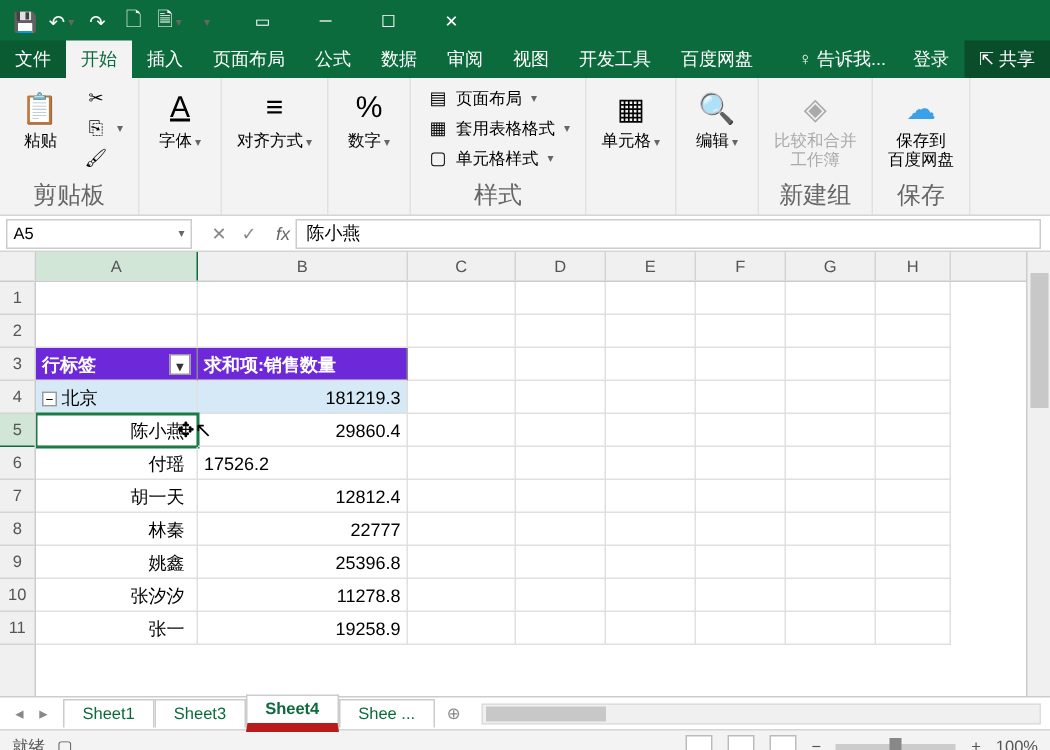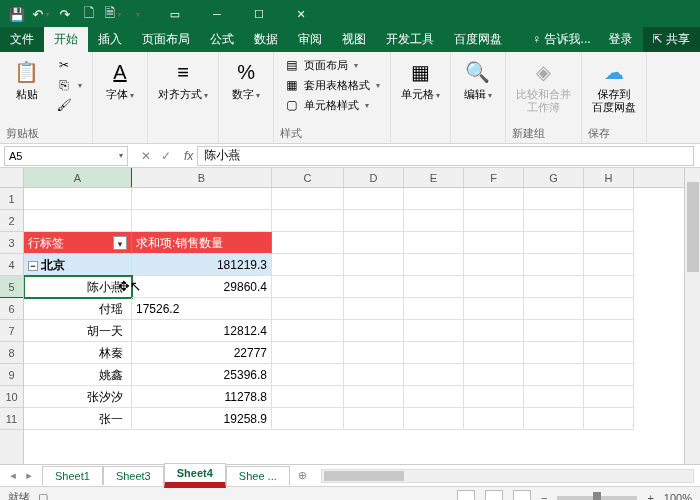--- a/index.html
+++ b/index.html
@@ -13,21 +13,21 @@
 .menutabs{height:24px;background:#0c6b3c;display:flex;align-items:flex-end;color:#fff;font-size:12px}
 .mtab{padding:4px 10px;cursor:pointer}
 .mtab.active{background:#f3f3f3;color:#0c6b3c}
 .mtab.file{background:#0a5a32}
 .right-links{margin-left:auto;display:flex;gap:2px}
 .rl{padding:4px 8px}
 .share{background:#094d2b;padding:4px 10px}
 .ribbon{height:92px;background:#f3f3f3;border-bottom:1px solid #d4d4d4;display:flex}
 .rgroup{border-right:1px solid #e1e1e1;padding:4px 6px 2px;display:flex;flex-direction:column;justify-content:space-between}
 .rgroup-body{display:flex;align-items:flex-start;gap:4px}
-.rgroup-label{text-align:left;font-size:11px;color:#666;padding-top:2px}
+.rgroup-label{text-align:center;font-size:16px;color:#666;padding-top:2px}
 .bigbtn{display:flex;flex-direction:column;align-items:center;gap:2px;padding:2px 4px;min-width:42px}
 .bigbtn .ico{width:28px;height:28px;display:flex;align-items:center;justify-content:center;font-size:20px}
 .bigbtn .lbl{font-size:11px;text-align:center;line-height:13px}
 .smallcol{display:flex;flex-direction:column;gap:2px}
 .smallbtn{display:flex;align-items:center;gap:4px;font-size:11px;padding:1px 4px;white-space:nowrap}
 .smallbtn .sico{width:16px;height:16px;display:flex;align-items:center;justify-content:center;font-size:12px}
 .namebox-row{height:24px;display:flex;align-items:center;border-bottom:1px solid #d4d4d4;background:#fff}
 .namebox{width:124px;height:20px;border:1px solid #ccc;margin:0 4px;padding:0 4px;display:flex;align-items:center;justify-content:space-between;font-size:11px}
 .fx-btns{display:flex;gap:4px;color:#888;padding:0 6px}
 .fx-btns span{width:16px;text-align:center}
@@ -39,22 +39,22 @@
 .rh{height:22px;border-bottom:1px solid #d4d4d4;text-align:center;font-size:11px;color:#555;line-height:22px}
 .rh.sel{background:#d2e6d8;border-bottom:1px solid #0c6b3c}
 .cols-and-cells{flex:1;overflow:hidden;position:relative}
 .colhdrs{height:20px;display:flex;background:#f0f0f0;border-bottom:1px solid #ccc}
 .ch{border-right:1px solid #d4d4d4;text-align:center;font-size:11px;color:#555;line-height:20px}
 .ch.sel{background:#d2e6d8;border-right:1px solid #0c6b3c}
 .cells{position:relative}
 .row{display:flex;height:22px}
 .cell{border-right:1px solid #e0e0e0;border-bottom:1px solid #e0e0e0;padding:0 4px;font-size:12px;line-height:22px;overflow:hidden;white-space:nowrap}
 .cA{width:108px}.cB{width:140px}.cC{width:72px}.cD{width:60px}.cE{width:60px}.cF{width:60px}.cG{width:60px}.cH{width:50px}
-.pivot-hdr{background:#ef4444;color:#fff;font-weight:normal;border-right:1px solid #888}
-.pivot-city{background:#d6e9f6;font-weight:bold}
+.pivot-hdr{background:#6d28d9;color:#fff;font-weight:bold;border-right:1px solid #888}
+.pivot-city{background:#d6e9f6;font-weight:normal}
 .pivot-filterbtn{float:right;width:14px;height:14px;background:#fff;color:#333;font-size:9px;text-align:center;line-height:14px;margin-top:4px;border:1px solid #999}
 .expand-box{display:inline-block;width:10px;height:10px;border:1px solid #999;text-align:center;line-height:8px;font-size:9px;margin-right:3px;background:#fff}
 .sel-cell{outline:2px solid #1a7b44;outline-offset:-1px;background:#fff}
 .move-cursor{position:absolute;left:94px;top:110px;font-size:14px;pointer-events:none}
 .vscroll{width:16px;background:#f0f0f0;border-left:1px solid #ccc;position:relative}
 .vthumb{position:absolute;left:2px;width:12px;background:#c8c8c8}
 .sheetbar{height:22px;border-top:1px solid #ccc;display:flex;align-items:center;background:#fff;font-size:11px}
 .sheetnav{display:flex;gap:2px;padding:0 6px;color:#888}
 .sheetnav span{width:14px;text-align:center}
 .stab{padding:3px 12px;border:1px solid #ccc;border-bottom:none;background:#fff;color:#0c6b3c}

